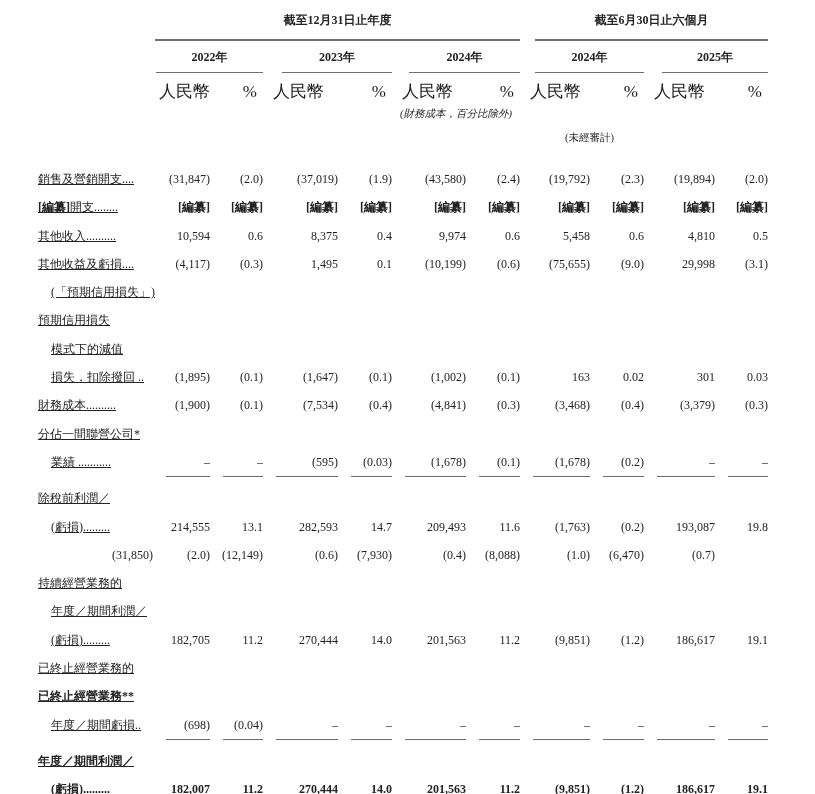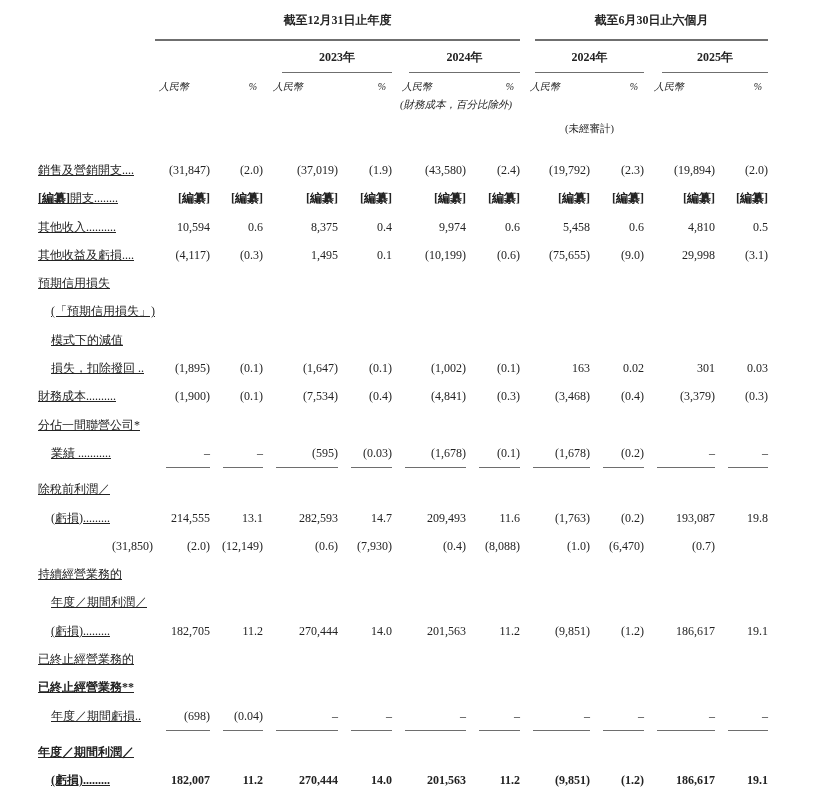--- a/index.html
+++ b/index.html
@@ -37,21 +37,21 @@
     border-bottom: 1.5px solid #6f6f6f;
     padding: 8px 0 6px 0;
   }
   .y1 { grid-column: 2 / span 2; margin-left: 3px; }
   .y2 { grid-column: 4 / span 2; margin-left: 19px; }
   .y3 { grid-column: 6 / span 2; margin-left: 17px; }
   .y4 { grid-column: 8 / span 2; margin-left: 15px; }
   .y5 { grid-column: 10 / span 2; margin-left: 18px; }
   
   .cur, .pct-h {
-    font-style: italic; font-size: 10px;
+    font-size: 17px;
     padding-top: 7px;
   }
   .cur { text-align: left; padding-left: 10px; }
   .cur.first { padding-left: 6px; }
   .pct-h { text-align: right; padding-right: 6px; }
   .unit-note {
     grid-column: 6 / span 2;
     text-align: center; font-style: italic; font-size: 10.5px;
     padding-top: 4px; white-space: nowrap;
   }
@@ -75,20 +75,21 @@
 <body>
 
 <div id="page">
 
   <div class="trow hrow">
     <div class="grp grp1">截至12月31日止年度</div>
     <div class="grp grp2">截至6月30日止六個月</div>
   </div>
 
   <div class="trow hrow">
+    <div class="yr y1">2022年</div>
     <div class="yr y2">2023年</div>
     <div class="yr y3">2024年</div>
     <div class="yr y4">2024年</div>
     <div class="yr y5">2025年</div>
   </div>
 
   <div class="trow hrow">
     <div></div>
     <div class="cur first">人民幣</div>
     <div class="pct-h">%</div>
@@ -157,24 +158,24 @@
         <div class="val">1,495</div>
         <div class="val">0.1</div>
         <div class="val">(10,199)</div>
         <div class="val">(0.6)</div>
         <div class="val">(75,655)</div>
         <div class="val">(9.0)</div>
         <div class="val">29,998</div>
         <div class="val">(3.1)</div>
       </div>
       <div class="trow">
+        <div class="lbl ind" style="grid-column: 1 / -1;">(「預期信用損失」)</div>
+      </div>
+      <div class="trow">
         <div class="lbl" style="grid-column: 1 / -1;">預期信用損失</div>
-      </div>
-      <div class="trow">
-        <div class="lbl ind" style="grid-column: 1 / -1;">(「預期信用損失」)</div>
       </div>
       <div class="trow">
         <div class="lbl ind" style="grid-column: 1 / -1;">模式下的減值</div>
       </div>
       <div class="trow">
         <div class="lbl ind">損失，扣除撥回 ..</div>
         <div class="val">(1,895)</div>
         <div class="val">(0.1)</div>
         <div class="val">(1,647)</div>
         <div class="val">(0.1)</div>

